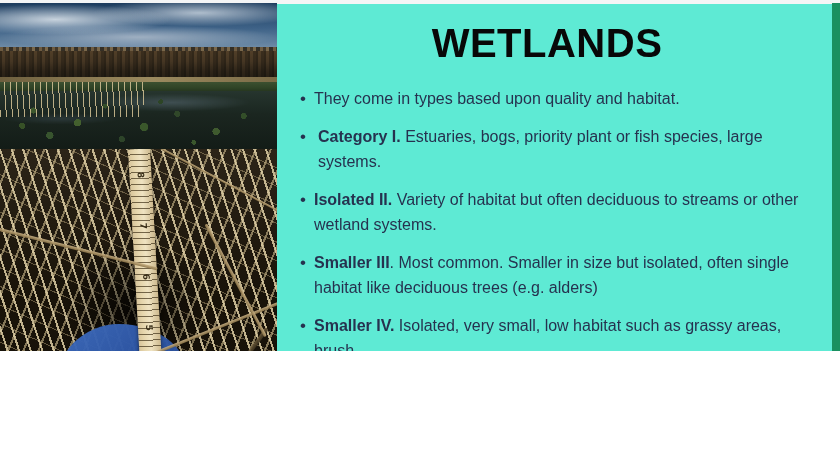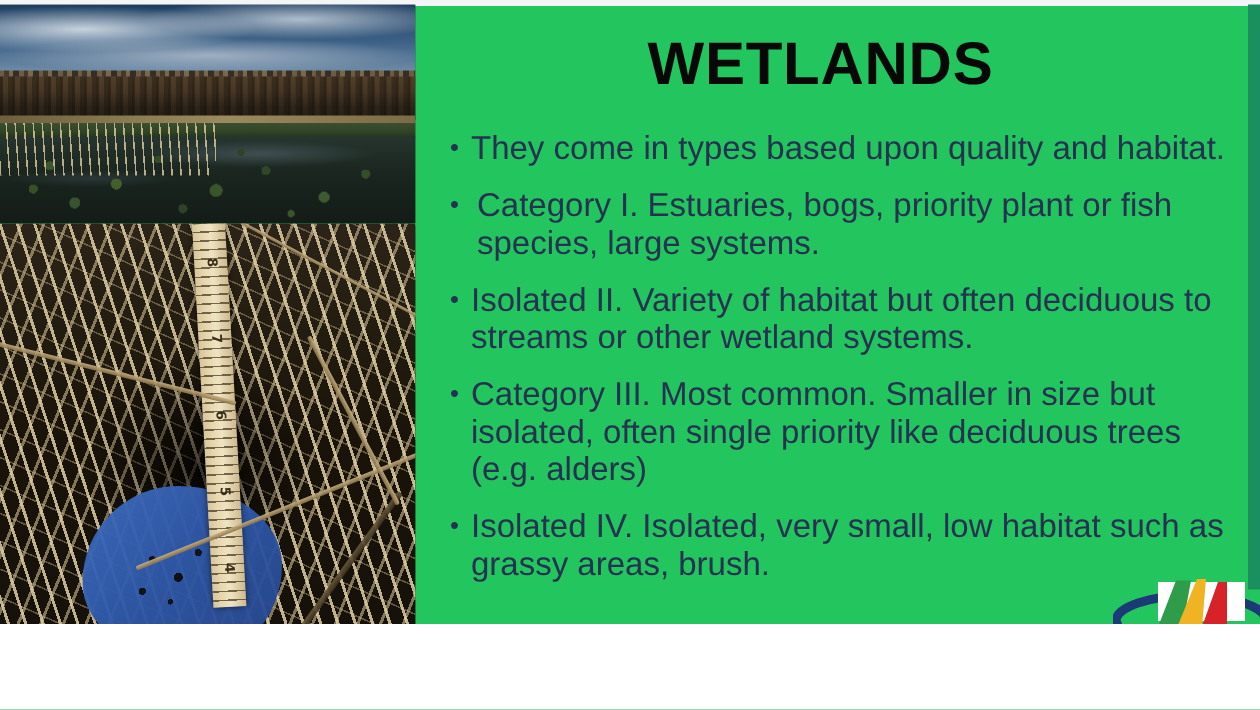--- a/index.html
+++ b/index.html
@@ -1,21 +1,21 @@
 <!DOCTYPE html>
 <html><head>
 <meta charset="utf-8">
 <style>
   html,body{margin:0;padding:0;}
   body{
     width:840px;height:473px;overflow:hidden;
     background:#ffffff;
     font-family:"Liberation Sans","DejaVu Sans",sans-serif;
   }
-  #slide{position:relative;width:840px;height:416px;background:#22c55e;overflow:hidden;}
+  #slide{position:relative;width:840px;height:351px;background:#5eead4;overflow:hidden;}
 
   
   .top-band{position:absolute;left:0;top:0;width:840px;height:4px;background:#f4f5f6;}
 
   
   .green-bar{position:absolute;right:0;top:3px;width:8px;height:390px;background:#1a9060;}
 
   
   .photo-col{position:absolute;left:0;top:3px;width:277px;height:470px;}
 
@@ -99,22 +99,22 @@
 
   
   .content{position:absolute;left:277px;top:3px;width:563px;height:470px;}
 
   .title{position:absolute;left:0;top:20px;width:540px;text-align:center;
      font-size:40px;font-weight:bold;color:#080808;letter-spacing:.5px;line-height:1;}
 
   .bullets{position:absolute;left:23px;top:83px;width:520px;}
   .bullet{display:flex;align-items:flex-start;margin-bottom:13px;}
   .bullet .dot{width:14px;flex:0 0 14px;color:#26324f;font-size:17px;line-height:25px;}
-  .bullet .txt{flex:1;color:#26324f;font-size:22px;line-height:25px;}
-  .bullet .txt b{font-weight:normal;}
+  .bullet .txt{flex:1;color:#26324f;font-size:16px;line-height:25px;}
+  .bullet .txt b{font-weight:bold;}
   .bullet.indent .txt{padding-left:4px;}
 
   
   .logo{position:absolute;left:742px;top:382px;width:110px;height:91px;}
   .logo svg{display:block;}
 </style>
 </head>
 <body>
 
 <div id="slide">
@@ -180,26 +180,26 @@
         <span class="txt"><b>Category I.</b><span> Estuaries, bogs, priority plant or fish species, large systems.</span></span>
       </div>
 
       <div class="bullet">
         <span class="dot">•</span>
         <span class="txt"><b>Isolated II.</b><span> Variety of habitat but often deciduous to streams or other wetland systems.</span></span>
       </div>
 
       <div class="bullet">
         <span class="dot">•</span>
-        <span class="txt"><b>Category III</b><span>. Most common. Smaller in size but isolated, often single priority like deciduous trees (e.g. alders)</span></span>
-      </div>
-
-      <div class="bullet">
-        <span class="dot">•</span>
-        <span class="txt"><b>Isolated IV.</b><span> Isolated, very small, low habitat such as grassy areas, brush.</span></span>
+        <span class="txt"><b>Smaller III</b><span>. Most common. Smaller in size but isolated, often single habitat like deciduous trees (e.g. alders)</span></span>
+      </div>
+
+      <div class="bullet">
+        <span class="dot">•</span>
+        <span class="txt"><b>Smaller IV.</b><span> Isolated, very small, low habitat such as grassy areas, brush.</span></span>
       </div>
 
     </div>
   </div>
 
   <div class="green-bar"></div>
 
   <div class="logo">
     <svg width="110" height="91" viewBox="0 0 110 91">
 

